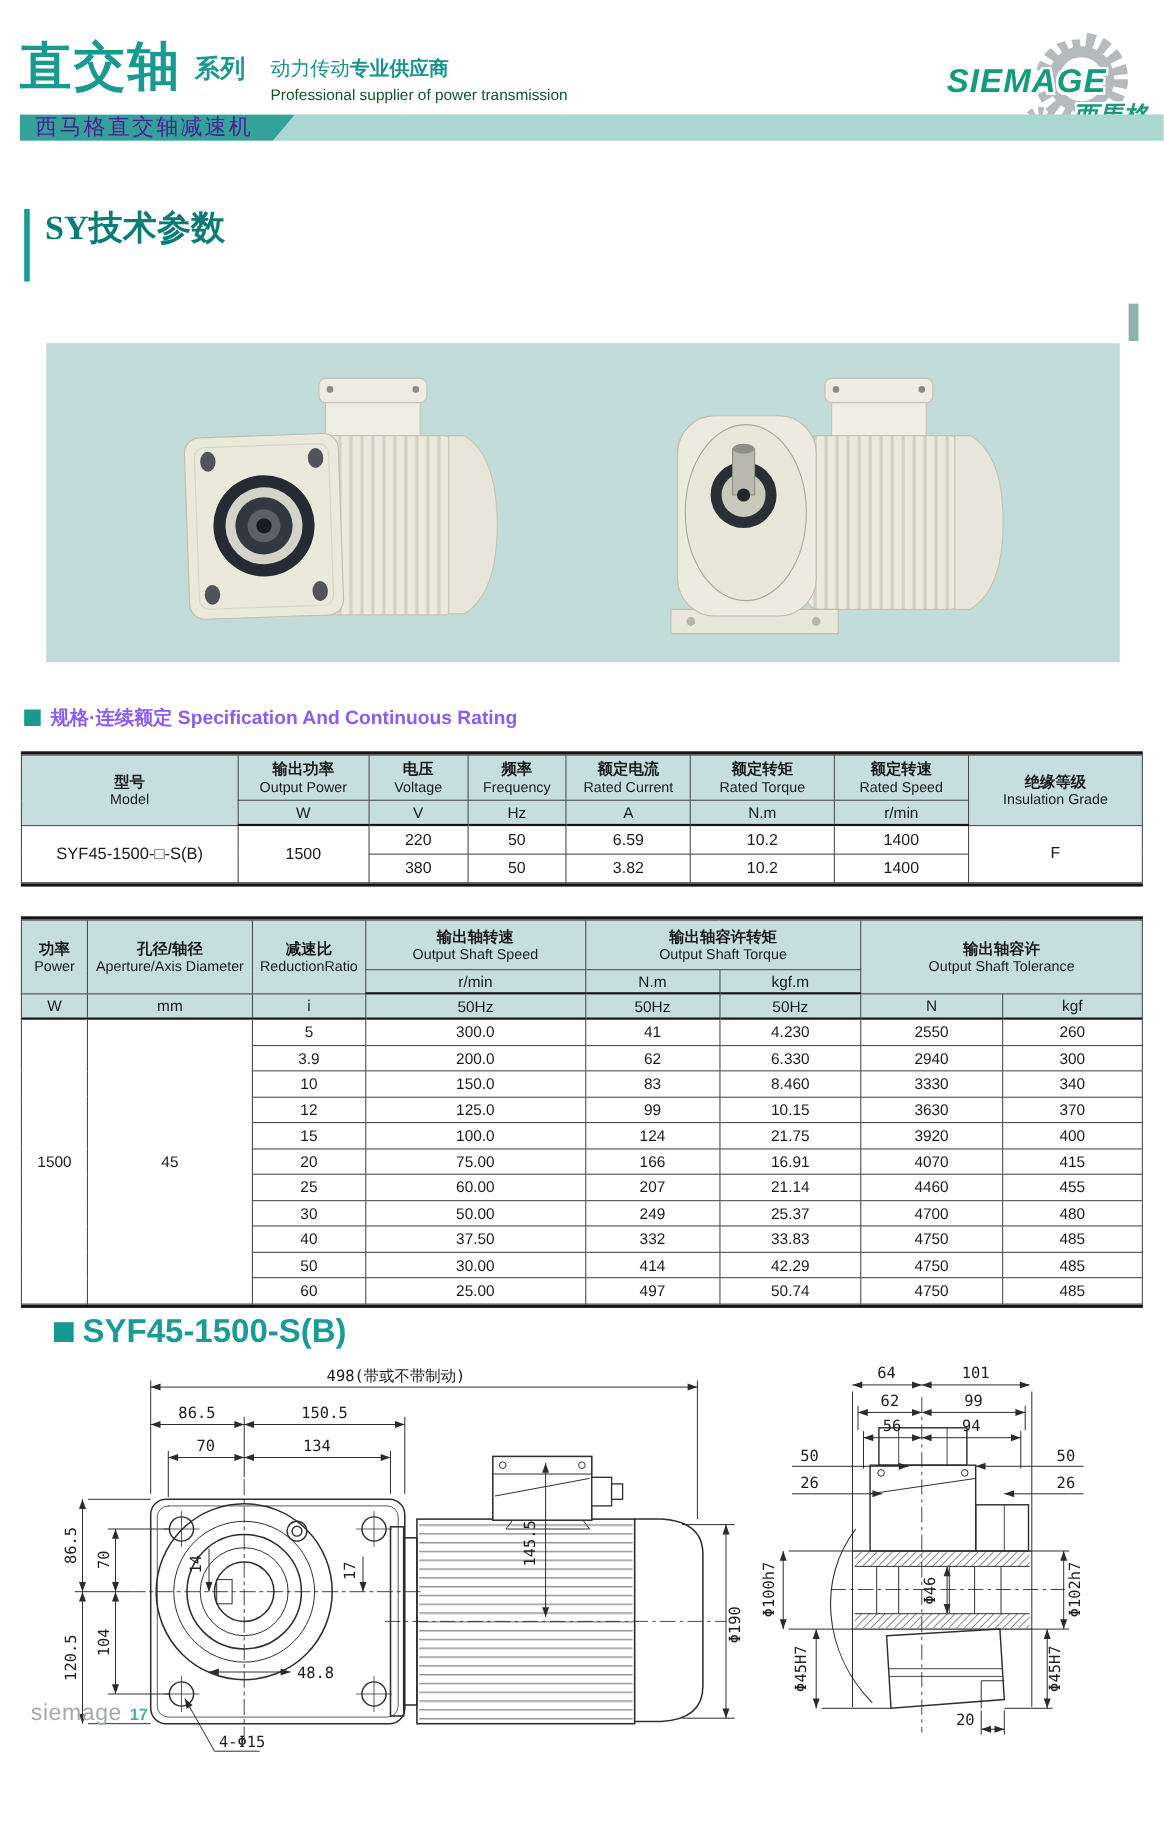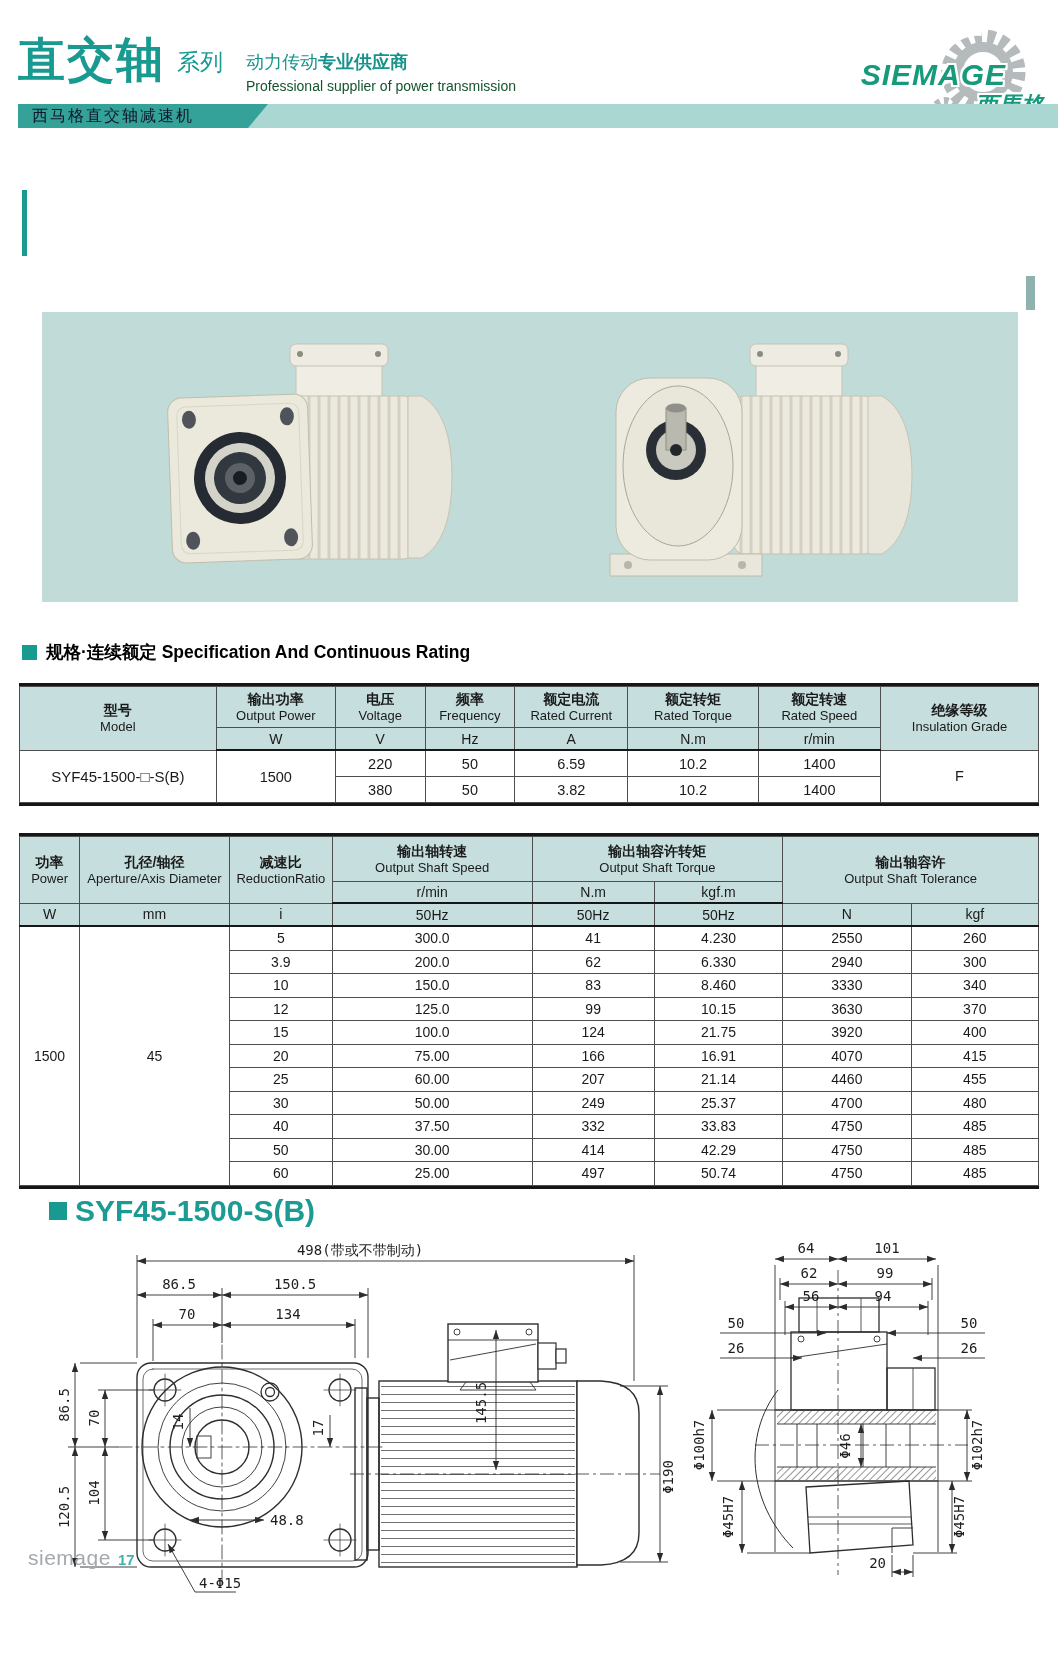--- a/index.html
+++ b/index.html
@@ -3,29 +3,29 @@
 <meta charset="utf-8">
 <style>
   html,body{margin:0;padding:0;}
   body{
     width:1058px;height:1679px;position:relative;background:#ffffff;
     font-family:"Liberation Sans","DejaVu Sans",sans-serif;color:#1a1a1a;overflow:hidden;
   }
   
   .hdr-series{position:absolute;left:18px;top:36px;display:flex;align-items:flex-end;}
   .series-zh{font-size:47px;font-weight:bold;color:#199a91;line-height:1;letter-spacing:2px;}
-  .series-suffix{font-size:23px;font-weight:normal;color:#199a91;margin-left:12px;padding-bottom:5px;text-align:right;}
+  .series-suffix{font-size:23px;font-weight:bold;color:#199a91;margin-left:12px;padding-bottom:5px;text-align:right;}
   .hdr-supplier{position:absolute;left:246px;top:50px;}
   .supplier-zh{font-size:18px;color:#17938b;}
   .supplier-zh b{font-weight:bold;}
   .supplier-en{font-size:14px;color:#14532d;margin-top:4px;}
   .banner{position:absolute;left:18px;top:104px;width:1040px;height:24px;background:#abd7d3;}
   .banner-dark{position:absolute;left:0;top:0;width:250px;height:24px;background:#35a29a;
     clip-path:polygon(0 0,100% 0,calc(100% - 20px) 100%,0 100%);
-    color:#0f172a;font-size:16px;line-height:24px;padding-left:14px;letter-spacing:2px;box-sizing:border-box;}
+    color:#4c1d95;font-size:20px;line-height:24px;padding-left:14px;letter-spacing:2px;box-sizing:border-box;}
   .banner-right{position:absolute;left:498px;top:0;height:24px;line-height:24px;white-space:nowrap;}
   .banner-slogan{font-size:15px;font-weight:bold;color:#2e6561;letter-spacing:6px;}
   .banner-url{font-size:17px;font-weight:bold;font-style:italic;color:#ffffff;margin-left:38px;letter-spacing:1px;}
   .logo{position:absolute;right:8px;top:28px;width:215px;height:104px;}
   .logo svg{position:absolute;right:0;top:0;}
   .halo{text-shadow:2px 2px 0 #fff,-2px -2px 0 #fff,2px -2px 0 #fff,-2px 2px 0 #fff,0 2px 0 #fff,0 -2px 0 #fff,2px 0 0 #fff,-2px 0 0 #fff;}
   .logo-name{position:absolute;right:44px;top:30px;font-size:30px;font-weight:bold;font-style:italic;color:#169a7c;letter-spacing:1px;}
   .logo-zh{position:absolute;right:6px;top:62px;font-size:23px;font-weight:bold;font-style:italic;color:#169a7c;}
   
   .title-block{position:absolute;left:22px;top:190px;display:flex;}
@@ -34,21 +34,21 @@
   .title-en{font-size:27px;color:#3fa9a2;letter-spacing:1px;margin-top:3px;}
   
   .photo-panel{position:absolute;left:42px;top:312px;width:976px;height:290px;background:#c1dbd8;}
   .edge-tab{position:absolute;left:1026px;top:276px;width:9px;height:34px;background:#8fb2ae;}
   .motor{position:absolute;top:26px;}
   .motor.a{left:104px;}
   .motor.b{left:546px;}
   
   .sec-head{position:absolute;left:22px;top:640px;display:flex;align-items:center;}
   .sec-square{width:15px;height:15px;background:#199a91;margin-right:9px;}
-  .sec-title{font-size:17.5px;font-weight:bold;color:#000000;}
+  .sec-title{font-size:17.5px;font-weight:bold;color:#8b5cf6;}
   .model-head{position:absolute;left:22px;top:1194px;display:flex;align-items:center;padding-left:27px;}
   .model-square{width:18px;height:18px;background:#199a91;margin-right:8px;}
   .model-title{font-size:30px;font-weight:bold;color:#1b9b93;}
   
   .twrap{position:absolute;left:19px;width:1020px;border-top:3px solid #161616;border-bottom:3px solid #161616;}
   .spec-wrap{top:683px;}
   .ratio-wrap{top:833px;}
   table.dt{border-collapse:collapse;width:100%;table-layout:fixed;}
   .dt th,.dt td{border:1px solid #4e4e4e;text-align:center;vertical-align:middle;padding:0 2px;}
   .dt thead th{background:#c6dfde;font-weight:normal;}
@@ -96,20 +96,21 @@
   <div class="logo-zh halo">西馬格</div>
 </div>
 
 <div class="banner">
   <div class="banner-dark">西马格直交轴减速机</div>
 </div>
 
 <div class="title-block">
   <div class="title-bar"></div>
   <div>
+    <div class="title-zh">SY技术参数</div>
   </div>
 </div>
 
 <div class="edge-tab"></div>
 <div class="photo-panel">
   <div class="motor a">
     <svg width="330" height="250" viewBox="0 0 330 250">
       <defs>
         <pattern id="finsA" width="10" height="10" patternUnits="userSpaceOnUse">
           <rect width="10" height="10" fill="#eceadf"></rect>

